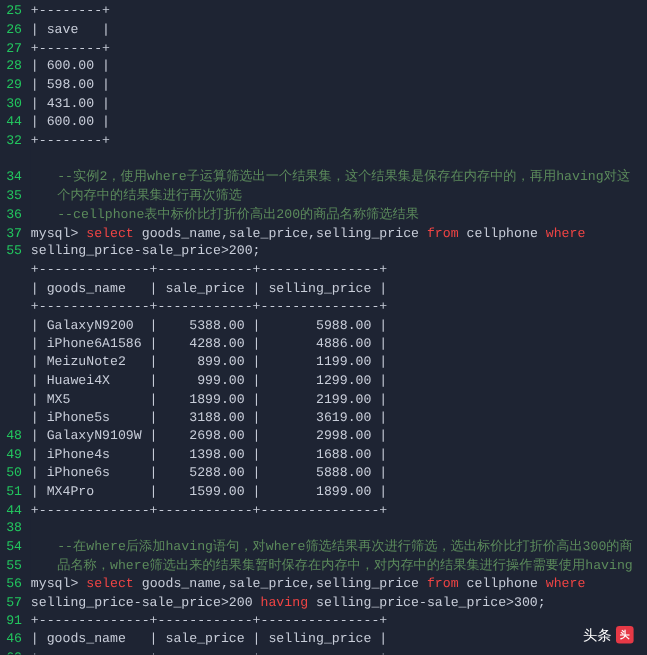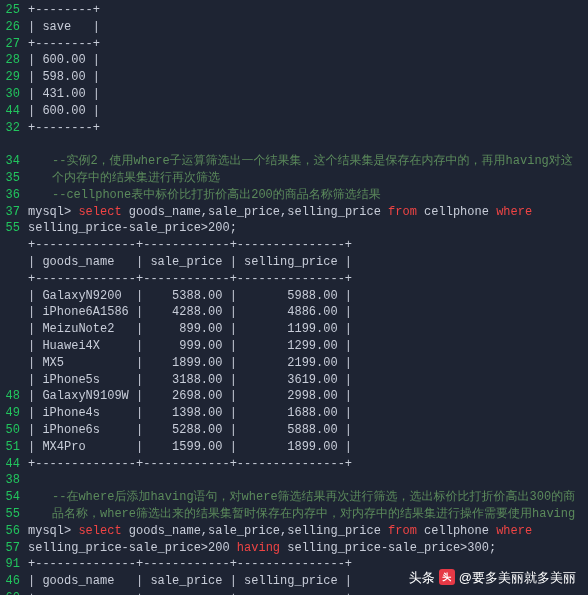--- a/index.html
+++ b/index.html
@@ -103,14 +103,13 @@
       <div>91</div>
       <div>46</div>
       <div>60</div>
     </div>
   <div class="code" id="code"><div>+--------+</div><div>| save   |</div><div>+--------+</div><div>| 600.00 |</div><div>| 598.00 |</div><div>| 431.00 |</div><div>| 600.00 |</div><div>+--------+</div><div></div><div class="comment">--实例2，使用where子运算筛选出一个结果集，这个结果集是保存在内存中的，再用having对这</div><div class="comment">个内存中的结果集进行再次筛选</div><div class="comment">--cellphone表中标价比打折价高出200的商品名称筛选结果</div><div><span>mysql&gt; </span><span class="kw">select</span><span> goods_name,sale_price,selling_price </span><span class="kw">from</span><span> cellphone </span><span class="kw">where</span></div><div>selling_price-sale_price&gt;200;</div><div>+--------------+------------+---------------+</div><div>| goods_name   | sale_price | selling_price |</div><div>+--------------+------------+---------------+</div><div>| GalaxyN9200  |    5388.00 |       5988.00 |</div><div>| iPhone6A1586 |    4288.00 |       4886.00 |</div><div>| MeizuNote2   |     899.00 |       1199.00 |</div><div>| Huawei4X     |     999.00 |       1299.00 |</div><div>| MX5          |    1899.00 |       2199.00 |</div><div>| iPhone5s     |    3188.00 |       3619.00 |</div><div>| GalaxyN9109W |    2698.00 |       2998.00 |</div><div>| iPhone4s     |    1398.00 |       1688.00 |</div><div>| iPhone6s     |    5288.00 |       5888.00 |</div><div>| MX4Pro       |    1599.00 |       1899.00 |</div><div>+--------------+------------+---------------+</div><div></div><div class="comment">--在where后添加having语句，对where筛选结果再次进行筛选，选出标价比打折价高出300的商</div><div class="comment">品名称，where筛选出来的结果集暂时保存在内存中，对内存中的结果集进行操作需要使用having</div><div><span>mysql&gt; </span><span class="kw">select</span><span> goods_name,sale_price,selling_price </span><span class="kw">from</span><span> cellphone </span><span class="kw">where</span></div><div><span>selling_price-sale_price&gt;200 </span><span class="kw">having</span><span> selling_price-sale_price&gt;300;</span></div><div>+--------------+------------+---------------+</div><div>| goods_name   | sale_price | selling_price |</div><div>+--------------+------------+---------------+</div></div>
 </div>
 
 <div class="watermark">
   <span>头条</span>
   <span class="logo">头</span>
-  <span>@要多美丽就多美丽</span>
 </div>
 
 </body></html>

